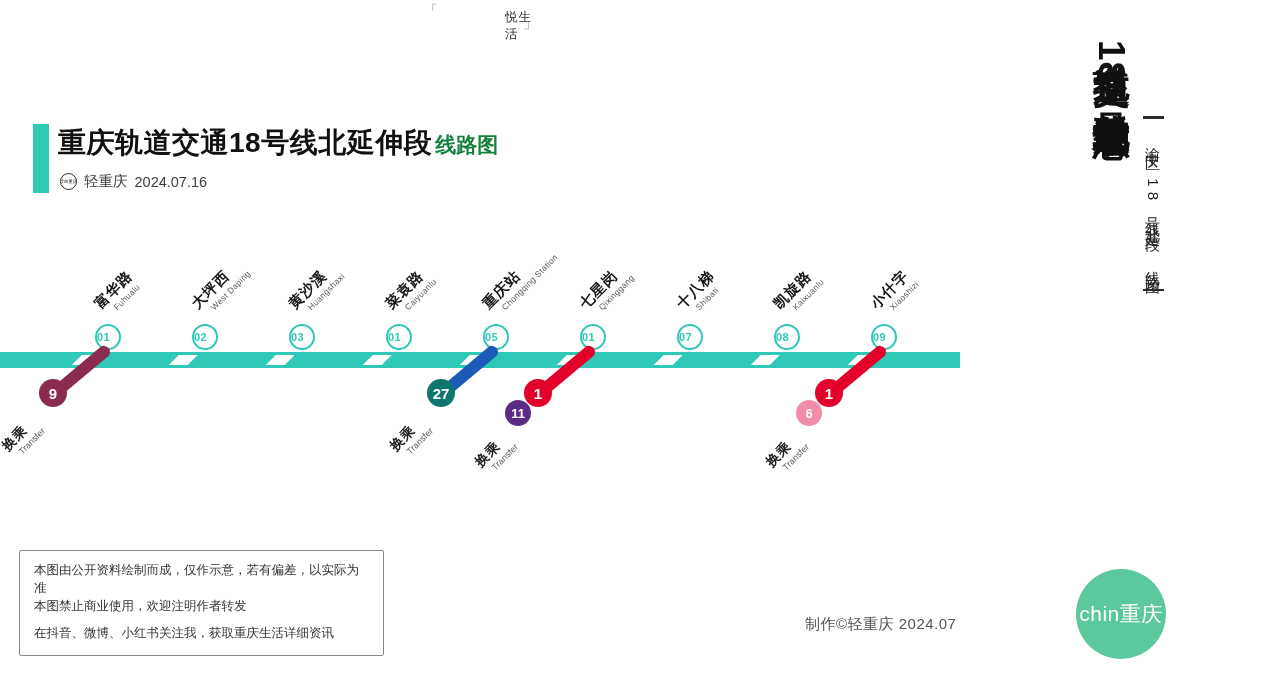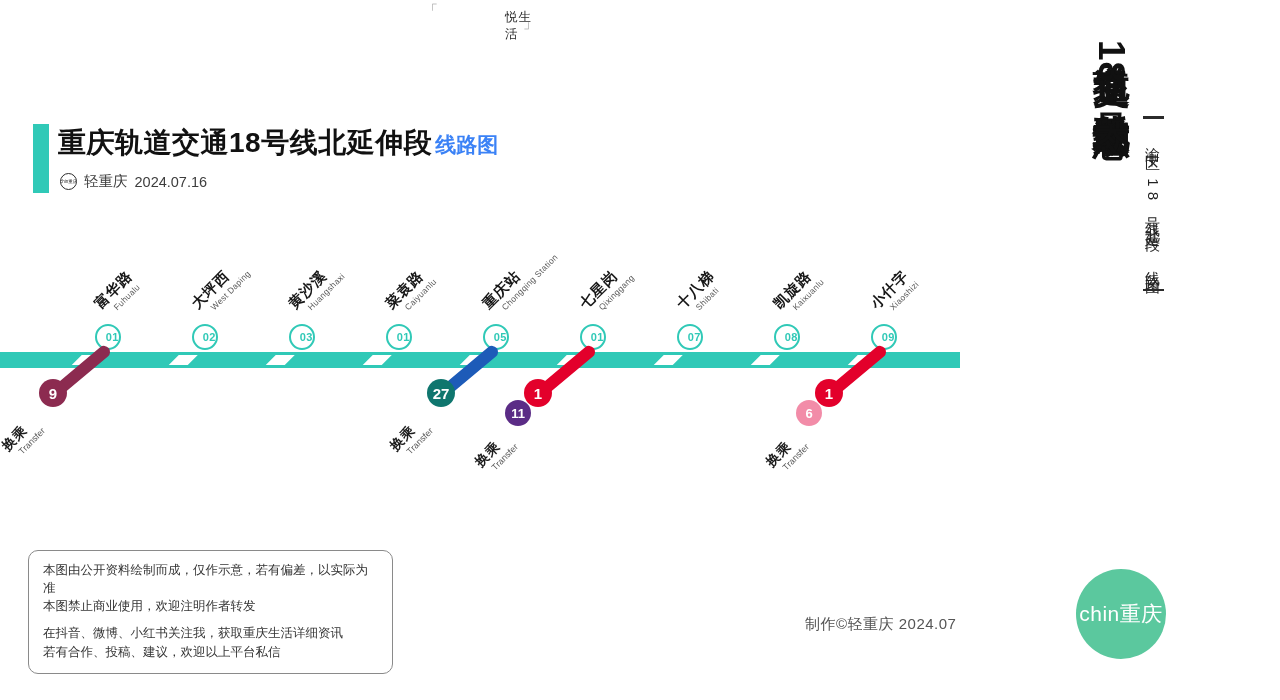--- a/index.html
+++ b/index.html
@@ -20,56 +20,56 @@
   
   .top-brand{left:420px;top:0;width:120px;height:32px;}
   .tb-bl{position:absolute;left:4px;top:2px;font-size:14px;color:#8a8a8a;}
   .tb-tx{position:absolute;left:46px;top:9px;font-size:12.5px;color:#2b2b2b;letter-spacing:1px;margin-left:39px;}
   .tb-br{position:absolute;left:103px;top:15px;font-size:14px;color:#8a8a8a;}
 
   
   .accent-bar{left:33px;top:124px;width:16px;height:69px;background:var(--teal);}
   .title-row{left:58px;top:124px;display:flex;align-items:baseline;white-space:nowrap;}
   .title-main{font-size:28px;font-weight:700;letter-spacing:.5px;color:#111;}
-  .title-suffix{font-size:21px;font-weight:700;margin-left:3px;color:#3b82f6;}
+  .title-suffix{font-size:21px;font-weight:700;margin-left:3px;color:#15803d;}
   .byline{left:60px;top:172px;display:flex;align-items:center;gap:7px;white-space:nowrap;}
   .byline-logo{width:17px;height:17px;border:1.5px solid #2b2b2b;border-radius:50%;
     display:flex;align-items:center;justify-content:center;font-size:4.5px;color:#2b2b2b;overflow:hidden;}
   .byline-name,.byline-date{font-size:14.5px;color:#3d3d3d;}
 
   
   .main-line{left:0;top:352px;width:960px;height:16px;background:var(--teal);z-index:1;}
   .station{position:absolute;top:0;width:0;height:0;}
   .st-notch{position:absolute;left:-31px;top:354.5px;width:27px;height:9.5px;background:#fff;
     transform:skewX(-45deg);z-index:2;}
   .st-pointer{position:absolute;left:-12px;top:354.5px;width:9px;height:9.5px;background:var(--teal);
     transform:skewX(-45deg);z-index:2;}
   .st-circle{position:absolute;left:-13px;top:324px;width:26px;height:26px;border-radius:50%;
     background:#fff;border:2px solid var(--teal);color:var(--teal);
-    display:flex;align-items:center;justify-content:flex-end;
+    display:flex;align-items:center;justify-content:flex-start;
     font-size:11px;font-weight:700;letter-spacing:.5px;z-index:3;}
   .st-name-anchor{position:absolute;left:3px;top:320px;width:0;height:0;}
   .st-name{position:absolute;left:0;bottom:0;white-space:nowrap;
     transform-origin:left bottom;transform:rotate(-45deg);}
   .st-name-zh{font-size:14.5px;font-weight:700;color:#161616;letter-spacing:1px;}
   .st-name-en{font-size:8.5px;color:#5a5a5a;margin-left:11px;letter-spacing:.3px;}
   .t-stroke{position:absolute;left:-59px;top:387px;width:76px;height:12px;border-radius:7px;
     transform-origin:6px 6px;transform:rotate(-40deg);z-index:4;}
   .t-badge{position:absolute;left:-69px;top:379px;width:28px;height:28px;border-radius:50%;
     color:#fff;font-size:15px;font-weight:700;display:flex;align-items:center;justify-content:center;z-index:6;}
   .t-badge2{left:-88px;top:400px;width:26px;height:26px;font-size:13px;z-index:5;}
   .t-label-anchor{position:absolute;left:-90px;top:462px;width:0;height:0;}
   .t-label-anchor.two{left:-102px;top:478px;}
   .t-label{position:absolute;left:0;bottom:0;white-space:nowrap;
     transform-origin:left bottom;transform:rotate(-45deg);}
   .t-label-zh{font-size:13.5px;font-weight:700;color:#1c1c1c;letter-spacing:1px;}
   .t-label-en{font-size:9px;color:#5a5a5a;margin-left:8px;}
 
   
-  .disclaimer{left:28px;top:550px;width:365px;border:1.5px solid #8a8a8a;border-radius:10px;
+  .disclaimer{left:19px;top:550px;width:365px;border:1.5px solid #8a8a8a;border-radius:2px;
     padding:10px 12px 12px 14px;font-size:12.5px;color:#333;line-height:1.45;}
   .disc-gap{height:9px;}
 
   
   .credit{left:805px;top:615px;font-size:15px;color:#555;letter-spacing:.5px;}
 
   
   .rp-title{left:1086px;top:36px;height:570px;writing-mode:vertical-rl;
     font-size:37px;font-weight:700;color:#111;letter-spacing:1px;}
   .rp-sub{left:1140px;top:116px;width:26px;display:flex;flex-direction:column;align-items:center;}
@@ -265,21 +265,20 @@
       </div>
     </div>
   </div>
   </div>
 
 <div class="abs disclaimer">
   <div>本图由公开资料绘制而成，仅作示意，若有偏差，以实际为准</div>
   <div>本图禁止商业使用，欢迎注明作者转发</div>
   <div class="disc-gap"></div>
   <div>在抖音、微博、小红书关注我，获取重庆生活详细资讯</div>
-  <div>若有合作、投稿、建议，欢迎以上平台私信</div>
 </div>
 
 <div class="abs credit nowrap">制作©轻重庆 2024.07</div>
 
 <div class="abs rp-title nowrap">轨道交通18号线北延伸段近期动态</div>
 <div class="abs rp-sub">
   <div class="rp-dash"></div>
   <div class="rp-sub-text nowrap">渝中区 · 18号线北延段 · 线路图</div>
   <div class="rp-dash"></div>
 </div>

